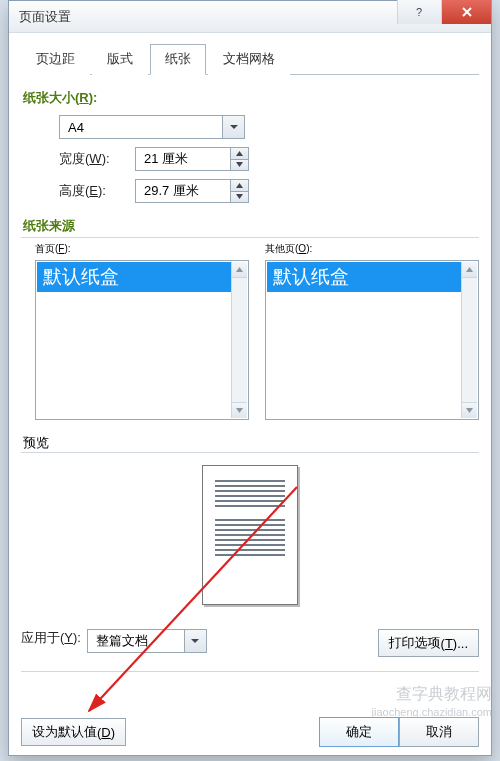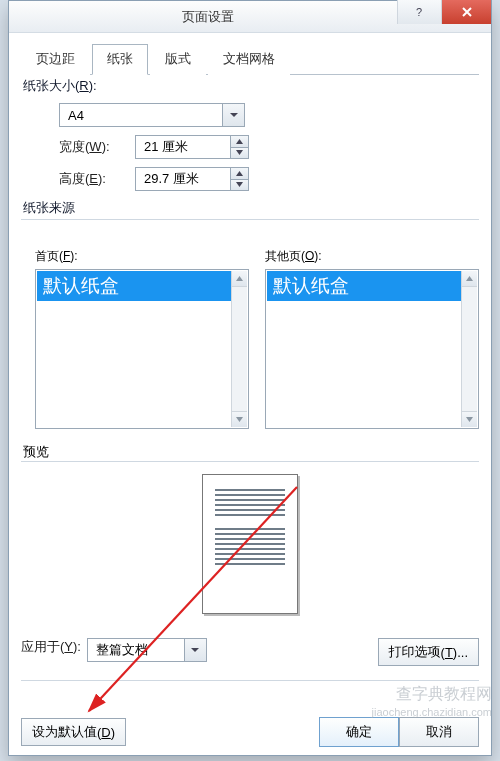--- a/index.html
+++ b/index.html
@@ -1,50 +1,50 @@
 <!DOCTYPE html>
 <html><head>
 <meta charset="utf-8">
 <style>
   * { box-sizing: border-box; font-family: "Microsoft YaHei", SimSun, Arial, sans-serif; }
   body { margin: 0; background: #d8e2ec; width: 500px; height: 761px; position: relative; overflow: hidden; }
   .blurbar { position: absolute; top: 24px; left: 0; right: 0; height: 20px; display: flex; gap: 40px; justify-content: center; filter: blur(3px); opacity: .5; }
   .blurbar span { background: #98a6b4; height: 8px; border-radius: 2px; display: inline-block; }
   .dialog { position: absolute; top: 0; left: 8px; width: 484px; height: 756px; background: #fff; border: 1px solid #8a9fb3; box-shadow: 0 8px 20px rgba(0,0,0,.25); }
-  .titlebar { height: 32px; background: linear-gradient(#fdfdfd,#e8edf2); border-bottom: 1px solid #d4dce4; display: flex; align-items: center; padding: 0 0 0 10px; font-size: 13px; color: #333; text-align: center; }
+  .titlebar { height: 32px; background: linear-gradient(#fdfdfd,#e8edf2); border-bottom: 1px solid #d4dce4; display: flex; align-items: center; padding: 0 0 0 10px; font-size: 13px; color: #333; }
   .titletext { flex: 1; }
   .tbtns { display: flex; height: 100%; }
   .tbtn { width: 44px; height: 24px; display: flex; align-items: center; justify-content: center; border-left: 1px solid #cfd6de; background: linear-gradient(#f7f9fb,#e2e8ee); margin-top: -1px; }
   .tbtn.close { background: linear-gradient(#e46a5e,#c8402f); color: #fff; width: 50px; border-top-right-radius: 0; }
   .tbtn svg { width: 12px; height: 12px; }
   .content { position: absolute; top: 32px; left: 0; right: 0; bottom: 0; padding: 10px 12px 8px 12px; }
   .tabs { display: flex; gap: 2px; border-bottom: 1px solid #b7c2cd; }
   .tab { padding: 5px 14px 6px 14px; font-size: 13px; color: #333; border: 1px solid transparent; border-bottom: 0; position: relative; top: 1px; background: #fff; }
   .tab.sel { border-color: #a9b6c2; border-bottom: 1px solid #fff; }
-  .section-label { font-size: 13px; color: #0f172a; margin: 2px 0 8px 2px; }
+  .section-label { font-size: 13px; color: #4d7c0f; margin: 14px 0 8px 2px; font-weight: bold; }
   .section-label .u { text-decoration: underline; }
   .indent { margin-left: 14px; }
   .row { display: flex; align-items: center; margin-bottom: 8px; margin-left: 24px; }
   .combo, .spin { border: 1px solid #9aa8b6; background: #fff; font-size: 13px; display: flex; align-items: center; height: 24px; }
   .combo { width: 186px; }
   .combo span { flex: 1; padding: 0 8px; }
   .drop { width: 22px; height: 100%; border-left: 1px solid #9aa8b6; background: linear-gradient(#f3f6f9,#dfe6ed); display: flex; align-items: center; justify-content: center; }
   .drop svg { width: 8px; height: 8px; }
   .flabel { width: 76px; font-size: 13px; color: #222; }
   .flabel .u { text-decoration: underline; }
   .spin { width: 114px; }
   .spin span { flex: 1; padding: 0 8px; }
   .spinbtns { width: 18px; height: 100%; border-left: 1px solid #9aa8b6; display: flex; flex-direction: column; }
   .spinbtns div { flex:1; background: linear-gradient(#f3f6f9,#dfe6ed); display:flex; align-items:center; justify-content:center; }
   .spinbtns div:first-child { border-bottom:1px solid #9aa8b6; }
   .spinbtns svg { width:7px; height:5px; }
   .hr { border: 0; border-top: 1px solid #cfd8e1; margin: 10px 0 0 0; }
   .twocol { display: flex; gap: 16px; margin-top: 4px; }
   .col { flex:1; }
-  .lsthead { font-size: 12px; margin: 24px 0 4px 0; }
+  .lsthead { font-size: 10px; margin: 0 0 4px 0; }
   .lsthead .u { text-decoration: underline; }
   .listbox { height: 160px; border: 1px solid #9aa8b6; background: #fff; padding: 1px; display: flex; }
   .listinner { flex:1; overflow: hidden; }
   .listitem { font-size: 19px; padding: 2px 6px; }
   .listitem.sel { background: #1a94f0; color: #fff; }
   .vscroll { width: 16px; background: #f0f3f6; border-left: 1px solid #cfd6dd; position: relative; }
   .vscroll .arr { height:16px; background: linear-gradient(#f3f6f9,#dfe6ed); border-bottom:1px solid #cfd6dd; display:flex; align-items:center; justify-content:center; }
   .vscroll .arr.bot { position:absolute; bottom:0; left:0; right:0; border-bottom:0; border-top:1px solid #cfd6dd; }
   .preview-label { font-size: 13px; margin: 14px 0 6px 2px; }
   .preview-area { height: 164px; display:flex; justify-content:center; align-items:center; position: relative; }
@@ -85,22 +85,22 @@
         <svg viewBox="0 0 12 12">
             <path d="M2 2 L10 10 M10 2 L2 10" stroke="#fff" stroke-width="2"></path>
           </svg>
       </div>
     </div>
   </div>
 
   <div class="content">
     <div class="tabs">
       <div class="tab">页边距</div>
+      <div class="tab">版式</div>
       <div class="tab sel">纸张</div>
-      <div class="tab">版式</div>
       <div class="tab">文档网格</div>
     </div>
 
     <div class="section-label">
       <span>纸张大小</span>(<span class="u">R</span>):
     </div>
     <div class="indent">
       <div class="row">
         <div class="combo">
           <span>A4</span>

